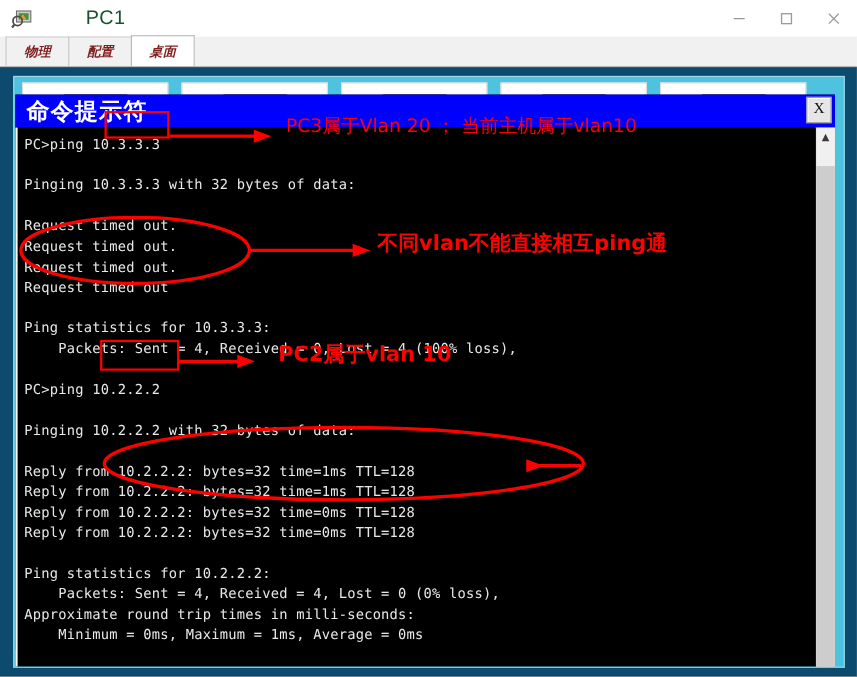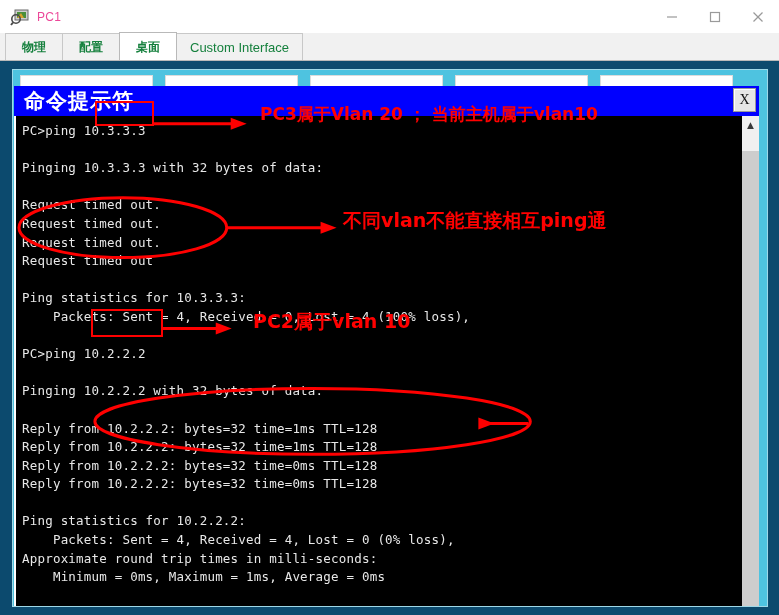--- a/index.html
+++ b/index.html
@@ -24,21 +24,21 @@
     display:flex;align-items:center;
     background:#ffffff;
     flex:0 0 auto;
     position:relative;
   }
   .title-icon{
     width:20px;height:20px;margin-left:10px;margin-right:7px;
     position:relative;flex:0 0 auto;
   }
   .title-text{
-    font-size:12px;color:#ec4899;letter-spacing:.3px;
+    font-size:18px;color:#14532d;letter-spacing:.3px;margin-left:41px;
   }
   .win-btns{
     position:absolute;right:0;top:0;height:33px;display:flex;
   }
   .win-btn{
     width:43px;height:33px;display:flex;align-items:center;justify-content:center;
     color:#9a9a9a;
   }
   .win-btn svg{display:block}
 
@@ -50,27 +50,28 @@
     display:flex;align-items:flex-end;
     flex:0 0 auto;
     padding-left:5px;
     box-sizing:border-box;
   }
   .tab{
     height:27px;
     line-height:27px;
     padding:0 13px;
     font-size:13px;
-    color:#15803d;
+    color:#7f1d1d;
     background:#f1f1f1;
     border:1px solid #c8c8c8;
     border-bottom:none;
     margin-right:-1px;
     box-sizing:border-box;
     white-space:nowrap;
+    font-style:italic;
   }
   .tab.cjk{font-family:"DejaVu Sans",sans-serif;font-weight:bold;font-size:12px;padding:0 16px;}
   .tab.active{
     background:#ffffff;
     height:28px;line-height:28px;
     border-color:#b9b9b9;
     position:relative;z-index:2;
   }
 
   
@@ -244,21 +245,20 @@
             <line x1="11.5" y1="2.5" x2="2.5" y2="11.5" stroke="#9a9a9a" stroke-width="1.2"></line>
           </svg>
       </div>
     </div>
   </div>
 
   <div class="tabstrip">
     <div class="tab cjk">物理</div>
     <div class="tab cjk">配置</div>
     <div class="tab cjk active">桌面</div>
-    <div class="tab">Custom Interface</div>
   </div>
 
   <div class="body-area">
     <div class="desktop">
 
       <div class="icon-row">
         <div class="desk-icon">
             <div class="monitor"></div>
           </div>
         <div class="desk-icon">
@@ -349,21 +349,21 @@
           <g>
             <line x1="516" y1="348" x2="468" y2="348" stroke="#ff0000" stroke-width="3"></line>
             <line x1="516" y1="348" x2="516" y2="348" stroke="#ff0000" stroke-width="3"></line>
             <polygon points="482,348 466,342 466,354" fill="#ff0000"></polygon>
           </g>
         </svg>
 
         <div class="ann-box" style="left:82px;top:31px;width:59px;height:25px;"></div>
         <div class="ann-box" style="left:78px;top:239px;width:72px;height:28px;"></div>
 
-        <div class="ann-text" style="left:247px;top:33px;font-size:17px;font-weight:bold;">PC3属于Vlan 20 ；  当前主机属于vlan10</div>
+        <div class="ann-text" style="left:247px;top:33px;font-size:17px;font-weight:normal;">PC3属于Vlan 20 ；  当前主机属于vlan10</div>
 
         <div class="ann-text" style="left:330px;top:138px;font-size:19px;font-weight:bold;text-align:right;">不同vlan不能直接相互ping通</div>
 
         <div class="ann-text" style="left:240px;top:239px;font-size:19px;font-weight:bold;">PC2属于vlan 10</div>
 
       </div>
 
     </div>
   </div>
 </div>

